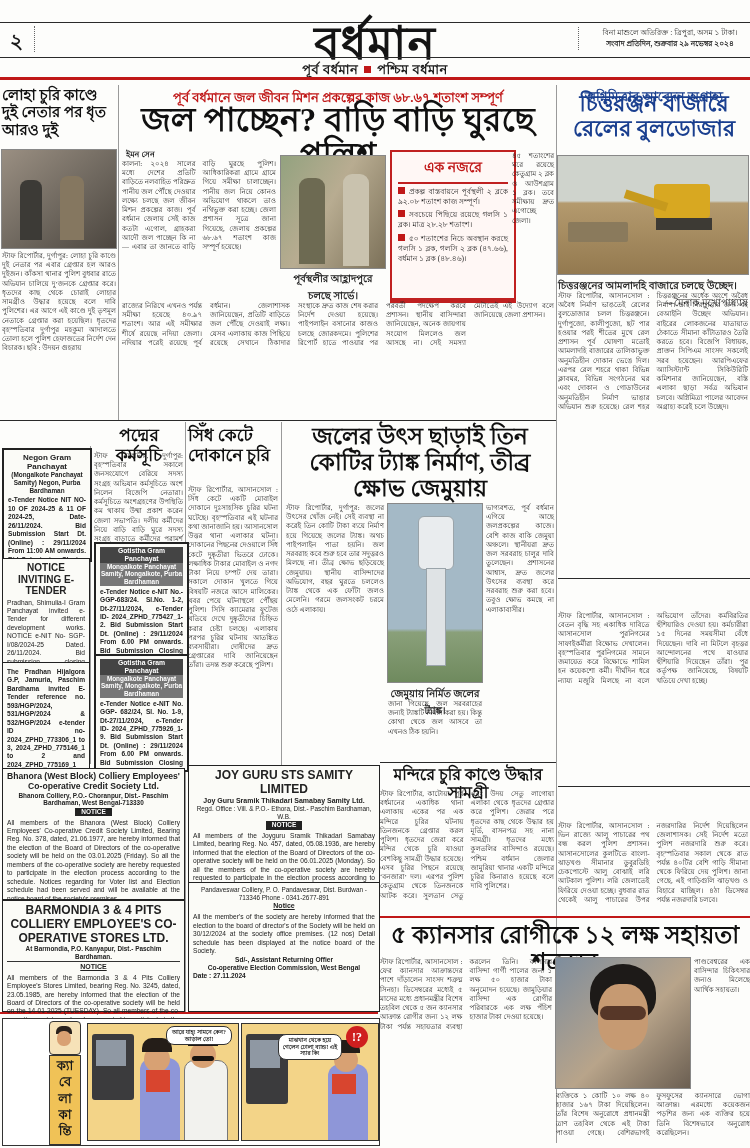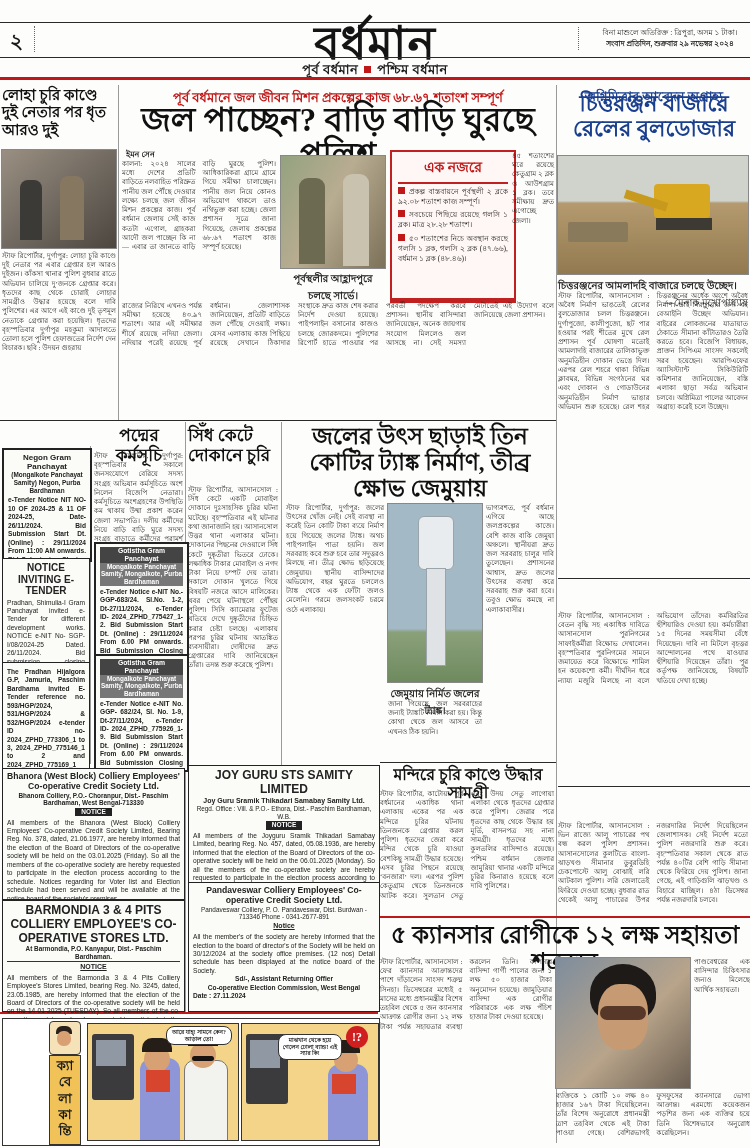--- a/index.html
+++ b/index.html
@@ -194,21 +194,20 @@
     <div class="ns" style="font-size:7px">Joy Guru Sramik Thikadari Samabay Samity Ltd.</div>
     <div class="ns" style="font-weight:normal">Regd. Office : Vill. &amp; P.O.- Ethora, Dist.- Paschim Bardhaman, W.B.</div>
     <div style="text-align:center;margin-top:1px"><span class="nlabel">NOTICE</span></div>
     <div class="nb">All members of the Joyguru Sramik Thikadari Samabay Limited, bearing Reg. No. 457, dated, 05.08.1936, are hereby informed that the election of the Board of Directors of the co-operative society will be held on the 06.01.2025 (Monday). So all the members of the co-operative society are hereby requested to participate in the election process according to the schedule. Notices regarding for Voter list and Election schedule had been served and will be available at the notice board of the society's premises.</div>
     <div class="nsign">
       <span>Dt. 21.11.2024</span>
       <span>Sd/- Assistant Returning Officer</span>
     </div>
   </div>
   <div class="abs notice" style="left:188px;top:882px;width:182px;height:122px;border-width:1px">
-    <div class="nt" style="font-size:8.6px">Pandaveswar Colliery Employees' Co-operative Credit Society Ltd.</div>
     <div class="ns" style="font-weight:normal">Pandaveswar Colliery, P. O. Pandaveswar, Dist. Burdwan - 713346 Phone - 0341-2677-891</div>
     <div style="text-align:center;margin-top:1px"><span class="nlabel-u">Notice</span></div>
     <div class="nb">All the member's of the society are hereby informed that the election to the board of director's of the Society will be held on 30/12/2024 at the society office premises. (12 nos) Detail schedule has been displayed at the notice board of the Society.</div>
     <div class="ncenter">Sd/-, Assistant Returning Offier</div>
     <div class="ncenter">Co-operative Election Commission, West Bengal</div>
     <div style="font-weight:bold">Date : 27.11.2024</div>
   </div>
 
   <div class="abs head-md" style="left:380px;top:766px;width:176px;font-size:16px;text-align:center">মন্দিরে চুরি কাণ্ডে উদ্ধার সামগ্রী</div>
   <div class="abs body cols2" style="left:380px;top:790px;width:174px;height:122px">স্টাফ রিপোর্টার, কাটোয়া: পূর্ব বর্ধমানের একাধিক থানা এলাকায় একের পর এক মন্দিরে চুরির ঘটনায় তিনজনকে গ্রেপ্তার করল পুলিশ। ধৃতদের জেরা করে মন্দির থেকে চুরি যাওয়া বেশকিছু সামগ্রী উদ্ধার হয়েছে। এসব চুরির পিছনে রয়েছে ‘বনজারা’ দল। এরপর পুলিশ কেতুগ্রাম থেকে তিনজনকে আটক করে। সুলতান সেতু এবং উদয় সেতু লাগোয়া এলাকা থেকে ধৃতদের গ্রেপ্তার করে পুলিশ। জেরার পরে ধৃতদের কাছ থেকে উদ্ধার হয় মূর্তি, বাসনপত্র সহ নানা সামগ্রী। ধৃতদের মধ্যে কুলতলির বাসিন্দাও রয়েছে। পশ্চিম বর্ধমান জেলার জামুরিয়া থানার একটি মন্দিরে চুরির কিনারাও হয়েছে বলে দাবি পুলিশের।</div>

